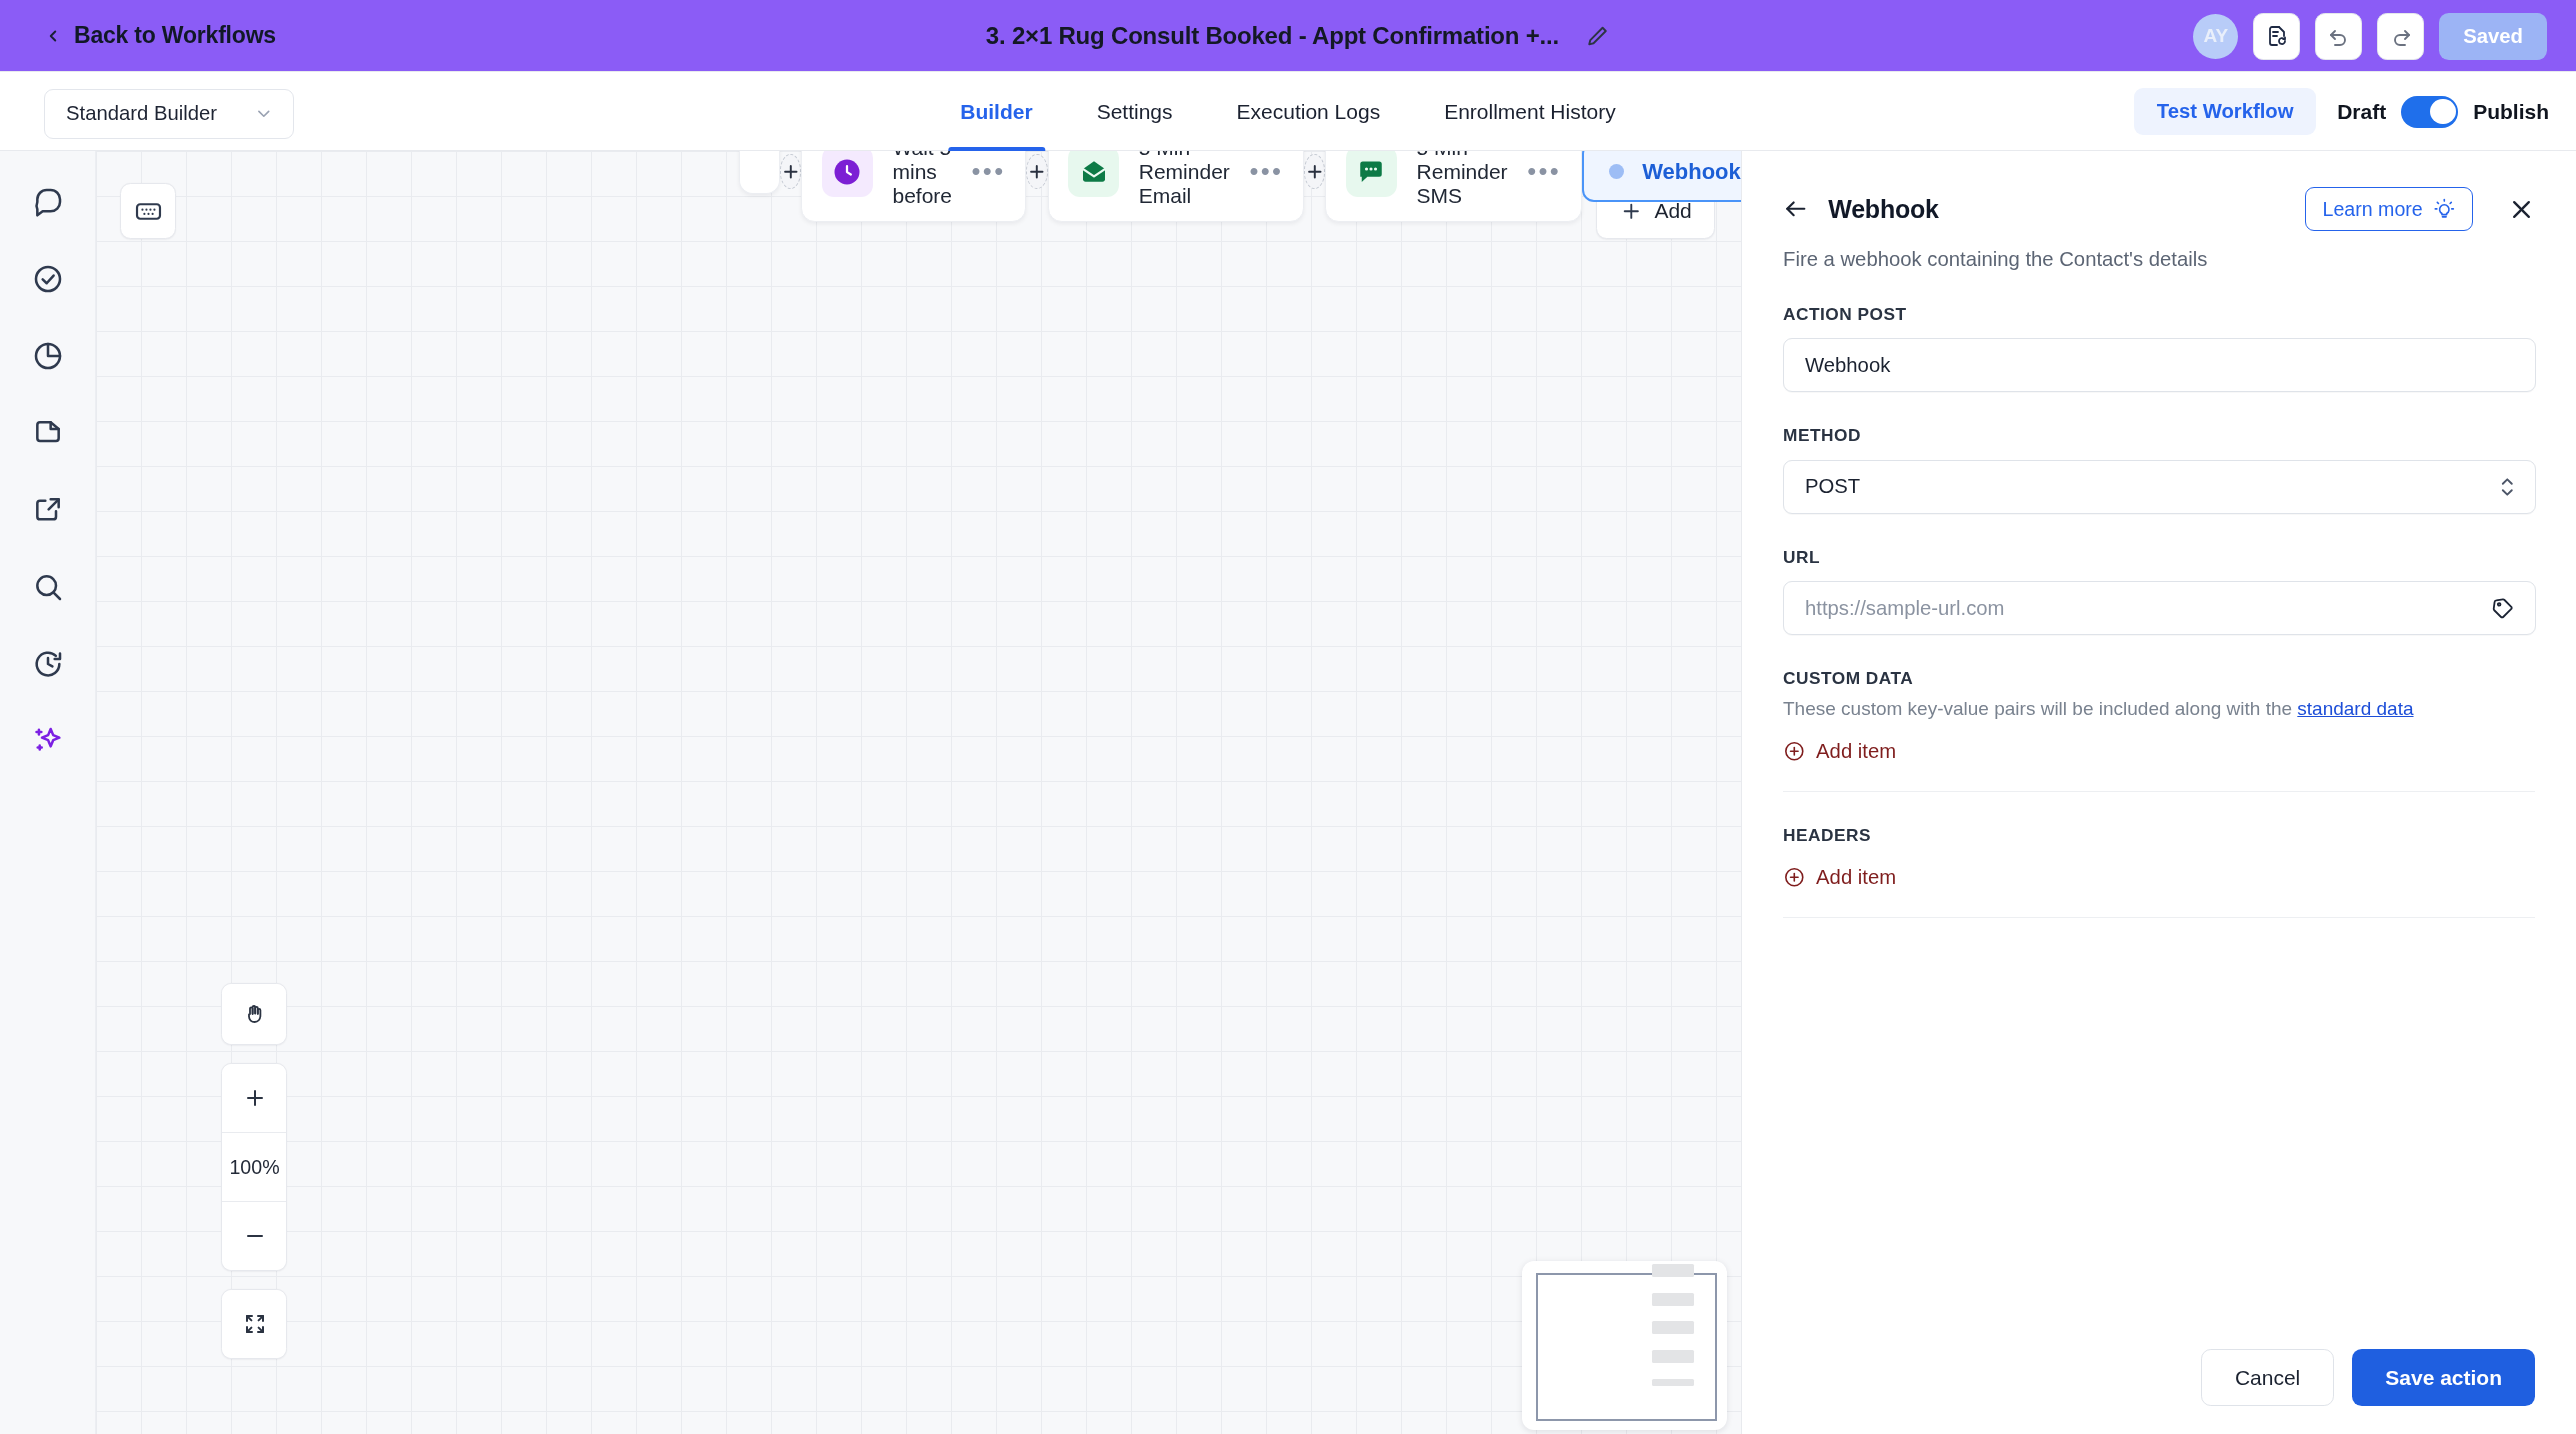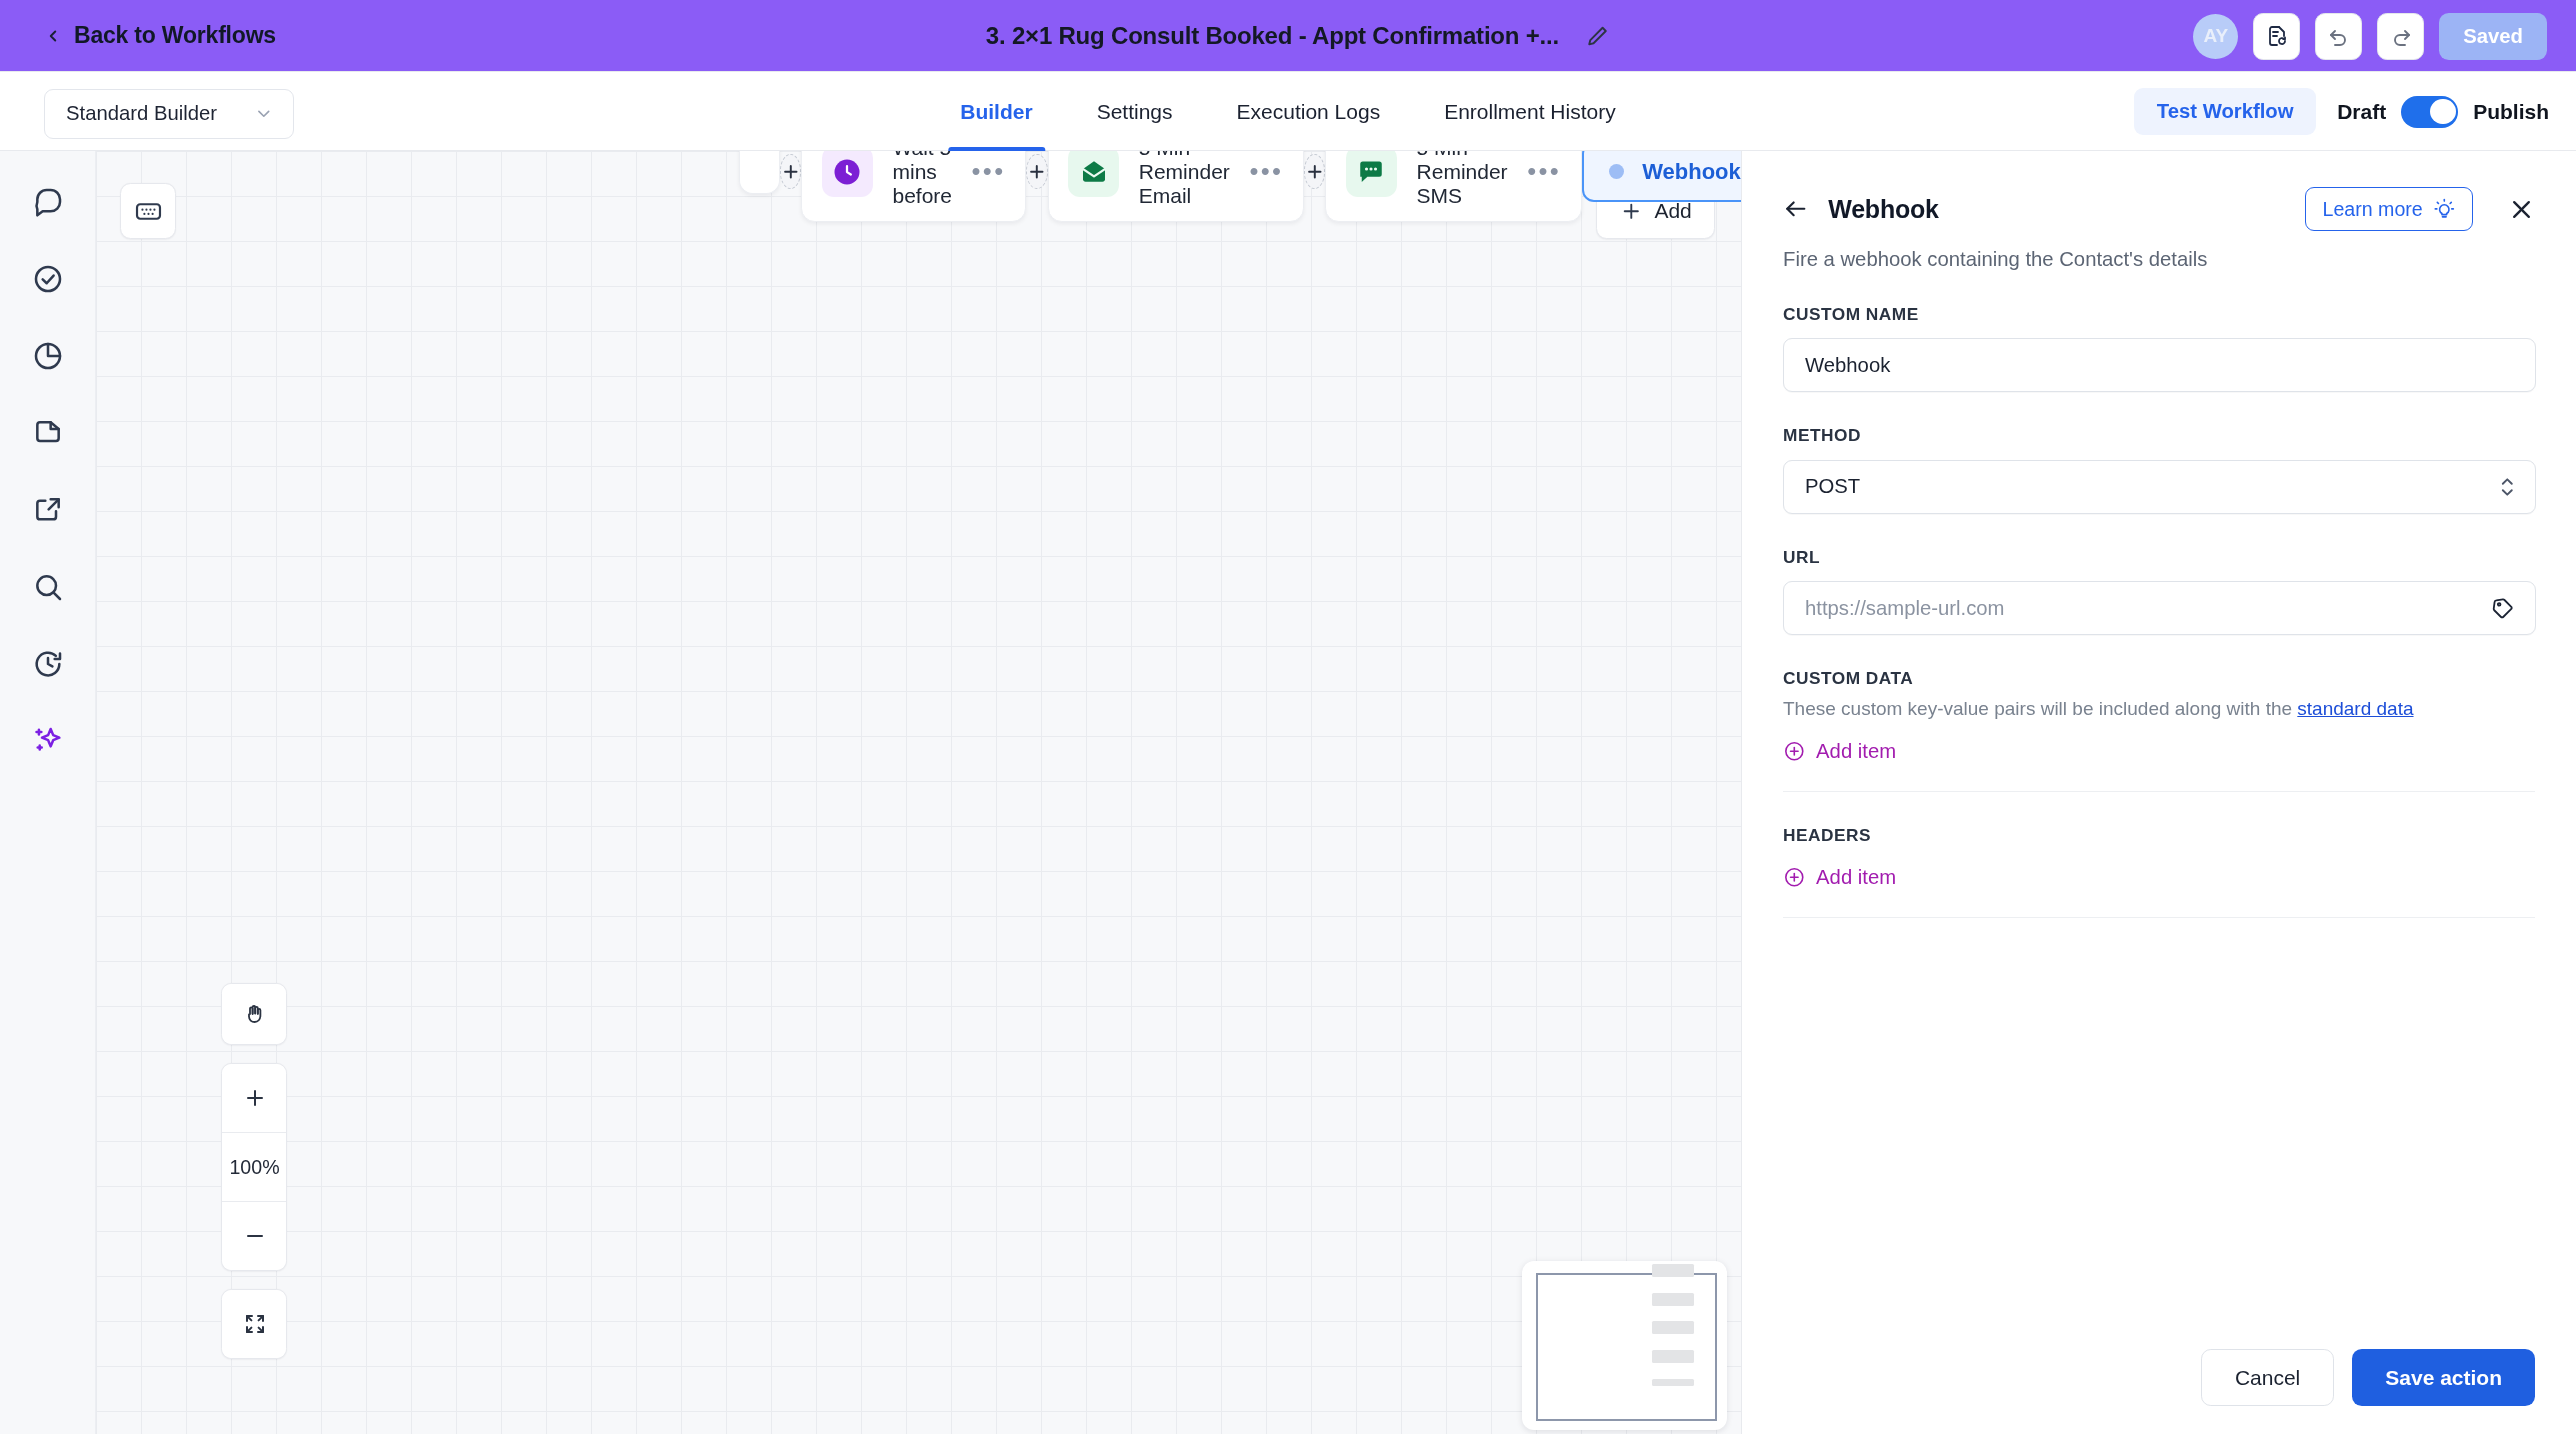--- a/index.html
+++ b/index.html
@@ -260,21 +260,21 @@
   .f-url .tag-ico {
     position: absolute; right: 19.6px; top: 50%; transform: translateY(-50%);
     width: 25.6px; height: 25.6px; color: #1c2434; cursor: pointer;
   }
 
   .section-title { font-size: 17.3px; font-weight: 700; color: #2a3342; letter-spacing: 0.5px; }
   .section-desc { margin-top: 9px; font-size: 19px; color: #79828f; }
   .section-desc a { color: #1d4ed8; text-decoration: underline; }
   .add-item {
     margin-top: 19.6px; display: inline-flex; align-items: center; gap: 10.5px;
-    color: #a21caf; font-size: 20.3px; cursor: pointer;
+    color: #7f1d1d; font-size: 20.3px; cursor: pointer;
   }
   .add-item svg { width: 22.6px; height: 22.6px; }
   .hr { height: 0.8px; background: #edeff2; margin: 25.6px 0 0 0; }
 
   .panel-foot {
     height: 113px; display: flex; align-items: center; justify-content: flex-end;
     gap: 18px; padding: 0 41px;
   }
   .btn-cancel {
     height: 57px; padding: 0 33px; border-radius: 9.8px; border: 0.8px solid #dfe3e9;
@@ -600,21 +600,21 @@
           <line x1="5.5" y1="5.5" x2="18.5" y2="18.5"></line>
           <line x1="18.5" y1="5.5" x2="5.5" y2="18.5"></line>
         </svg>
     </div>
     <div class="ph-sub">Fire a webhook containing the Contact's details</div>
   </div>
 
   <div class="panel-body">
 
     <div class="field">
-      <div class="f-label">CUSTOM NAME</div>
+      <div class="f-label">ACTION POST</div>
       <div class="f-input">Webhook</div>
     </div>
 
     <div class="field">
       <div class="f-label">METHOD</div>
       <div class="f-select">
         <div class="f-input">POST</div>
         <svg class="spin" viewBox="0 0 12 20" fill="none" stroke="currentColor" stroke-width="1.5" stroke-linecap="round" stroke-linejoin="round">
             <polyline points="2.5 7.5 6 4 9.5 7.5"></polyline>
             <polyline points="2.5 12.5 6 16 9.5 12.5"></polyline>

